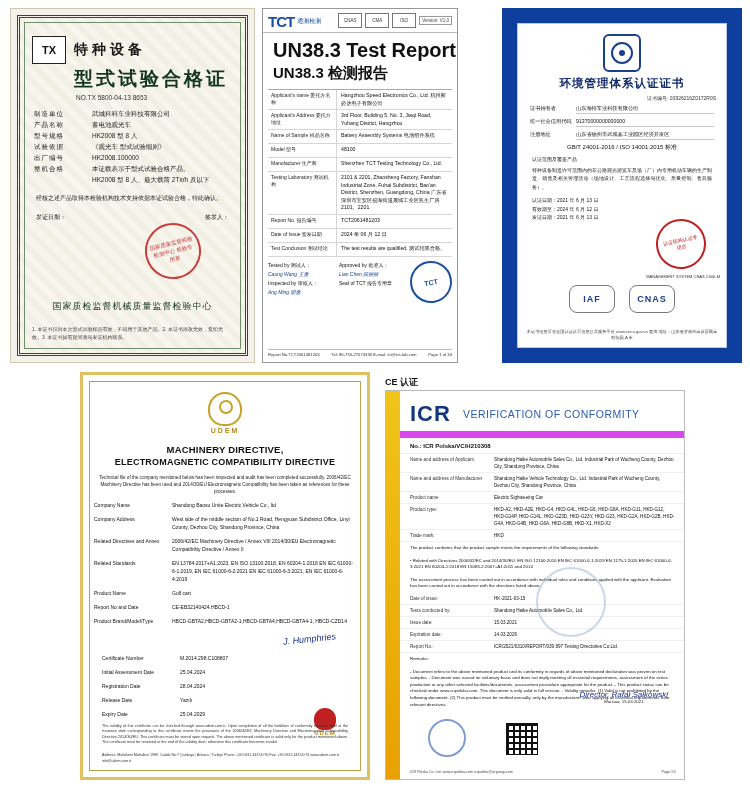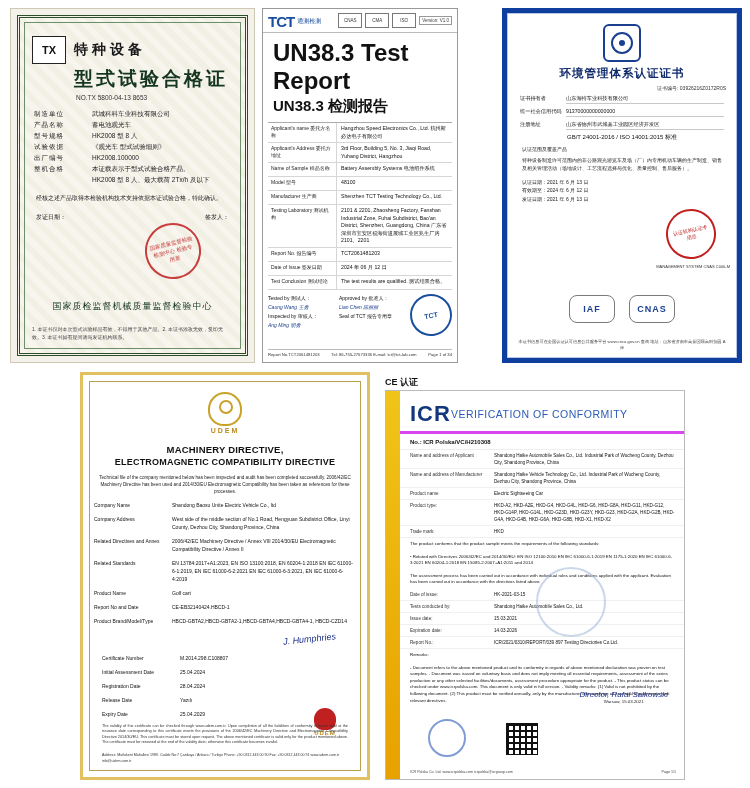--- a/index.html
+++ b/index.html
@@ -36,35 +36,35 @@
   
   #cert-tct{left:262px;top:8px;width:196px;height:355px;border:1px solid #999;}
   .tct-head{display:flex;align-items:flex-start;justify-content:space-between;padding:4px 5px 2px 5px;border-bottom:1px solid #bbb;}
   .tct-logo{display:flex;align-items:center;gap:3px;}
   .tct-logo .mark{font-size:15px;font-weight:bold;color:#1a4fa0;letter-spacing:-1px;}
   .tct-logo .cn{font-size:6px;color:#1a4fa0;}
   .tct-badges{display:flex;gap:3px;align-items:center;}
   .tct-badges .b{width:22px;height:13px;border:1px solid #777;font-size:4.5px;display:flex;align-items:center;justify-content:center;color:#333;}
   .tct-ver{font-size:4.5px;color:#444;border:1px solid #999;padding:1px 2px;}
   .tct-title{padding:6px 0 2px 10px;}
-  .tct-title .t1{font-size:24px;font-weight:bold;color:#111;}
+  .tct-title .t1{font-size:20px;font-weight:bold;color:#111;}
   .tct-title .t2{font-size:15px;font-weight:bold;color:#111;margin-top:2px;}
   .tct-tbl{margin:4px 5px 0 5px;border-top:1px solid #aaa;}
   .tct-tr{display:flex;border-bottom:1px solid #d6d6d6;min-height:13px;}
   .tct-k{width:62px;flex:none;font-size:5px;line-height:7px;padding:2px 3px;border-right:1px solid #d6d6d6;color:#222;}
   .tct-v{flex:1;font-size:5.2px;line-height:7.5px;padding:2px 4px;color:#111;}
   .tct-sign{display:flex;margin:4px 5px 0 5px;font-size:5px;gap:6px;}
   .tct-sign .col{flex:1;line-height:9px;}
   .tct-sign .sig{font-style:italic;color:#1b3c8b;}
   .tct-seal{width:38px;height:38px;border:2px solid #1a4fa0;border-radius:50%;color:#1a4fa0;font-size:7px;font-weight:bold;
     display:flex;align-items:center;justify-content:center;transform:rotate(-10deg);}
   .tct-foot{position:absolute;left:5px;right:5px;bottom:4px;font-size:4.2px;line-height:6px;color:#333;border-top:1px solid #bbb;padding-top:2px;display:flex;justify-content:space-between;}
 
   
-  #cert-iso{left:502px;top:8px;width:240px;height:355px;background:#0f3f9e;padding:5px;}
+  #cert-iso{left:502px;top:8px;width:240px;height:355px;background:#0f3f9e;padding:15px;}
   #cert-iso .paper{width:100%;height:100%;background:#fff;box-sizing:border-box;border:1px solid #b9c8e4;position:relative;padding:6px;}
   .iso-emb{width:34px;height:34px;margin:4px auto 2px auto;border:2px solid #1a3f8f;border-radius:6px;position:relative;}
   .iso-emb:before{content:"";position:absolute;inset:6px;border:2px solid #1a3f8f;border-radius:50%;}
   .iso-emb:after{content:"";position:absolute;left:14px;top:14px;width:6px;height:6px;background:#1a3f8f;border-radius:50%;}
   .iso-title{text-align:center;font-size:11.5px;font-weight:bold;color:#102a6b;letter-spacing:1px;margin-top:4px;}
   .iso-no{font-size:5px;text-align:right;color:#333;margin:4px 4px 0 0;}
   .iso-row{display:flex;font-size:5.2px;line-height:9px;margin:3px 6px;color:#111;}
   .iso-row .k{width:46px;flex:none;}
   .iso-row .v{flex:1;border-bottom:1px solid #c8c8c8;}
   .iso-sub{text-align:center;font-size:8px;font-weight:bold;color:#102a6b;letter-spacing:2px;margin:6px 0 2px 0;}
@@ -99,21 +99,21 @@
   .ud-note{position:absolute;left:12px;right:12px;bottom:24px;font-size:3.8px;line-height:5.6px;color:#333;text-align:justify;}
   .ud-addr{position:absolute;left:12px;right:12px;bottom:6px;font-size:3.6px;line-height:5.4px;color:#333;}
   .ud-mark{position:absolute;right:14px;bottom:28px;width:42px;height:34px;}
   .ud-mark .m1{width:22px;height:22px;background:#c02020;border-radius:50% 50% 40% 40%;margin:0 auto;}
   .ud-mark .m2{text-align:center;font-size:6px;font-weight:bold;color:#b88a1d;letter-spacing:1px;}
 
   
   #ce-label{position:absolute;left:385px;top:376px;font-size:9px;font-weight:bold;color:#111;}
   #cert-icr{left:385px;top:390px;width:300px;height:390px;border:1px solid #bbb;background:#fff;}
   #cert-icr .lstripe{position:absolute;left:0;top:0;bottom:0;width:14px;background:linear-gradient(180deg,#f0c419,#e8a100);}
-  .icr-head{display:flex;align-items:center;gap:0;padding:10px 8px 4px 24px;border-bottom:3px solid #d946ef;}
+  .icr-head{display:flex;align-items:center;gap:12px;padding:10px 8px 4px 24px;border-bottom:7px solid #d946ef;}
   .icr-logo{font-size:22px;font-weight:bold;color:#12377e;letter-spacing:1px;}
   .icr-voc{font-size:10.5px;color:#2a5cb8;letter-spacing:.5px;}
   .icr-no{padding:5px 8px 4px 24px;font-size:6px;font-weight:bold;color:#111;border-bottom:1px solid #eee;}
   .icr-tr{display:flex;padding:2px 8px 2px 24px;border-bottom:1px solid #f0f0f0;}
   .icr-k{width:84px;flex:none;font-size:4.6px;line-height:7px;color:#333;}
   .icr-v{flex:1;font-size:4.6px;line-height:7px;color:#111;}
   .icr-block{padding:3px 8px 3px 24px;font-size:4.4px;line-height:6.6px;color:#111;}
   .icr-stamp{position:absolute;left:150px;top:176px;width:66px;height:66px;border:2px solid #9fb6d8;border-radius:50%;opacity:.55;}
   .icr-sign{position:absolute;right:16px;bottom:74px;text-align:center;font-size:4.4px;line-height:6.5px;color:#222;}
   .icr-sign .nm{font-style:italic;font-size:8px;color:#1b2f8b;}

